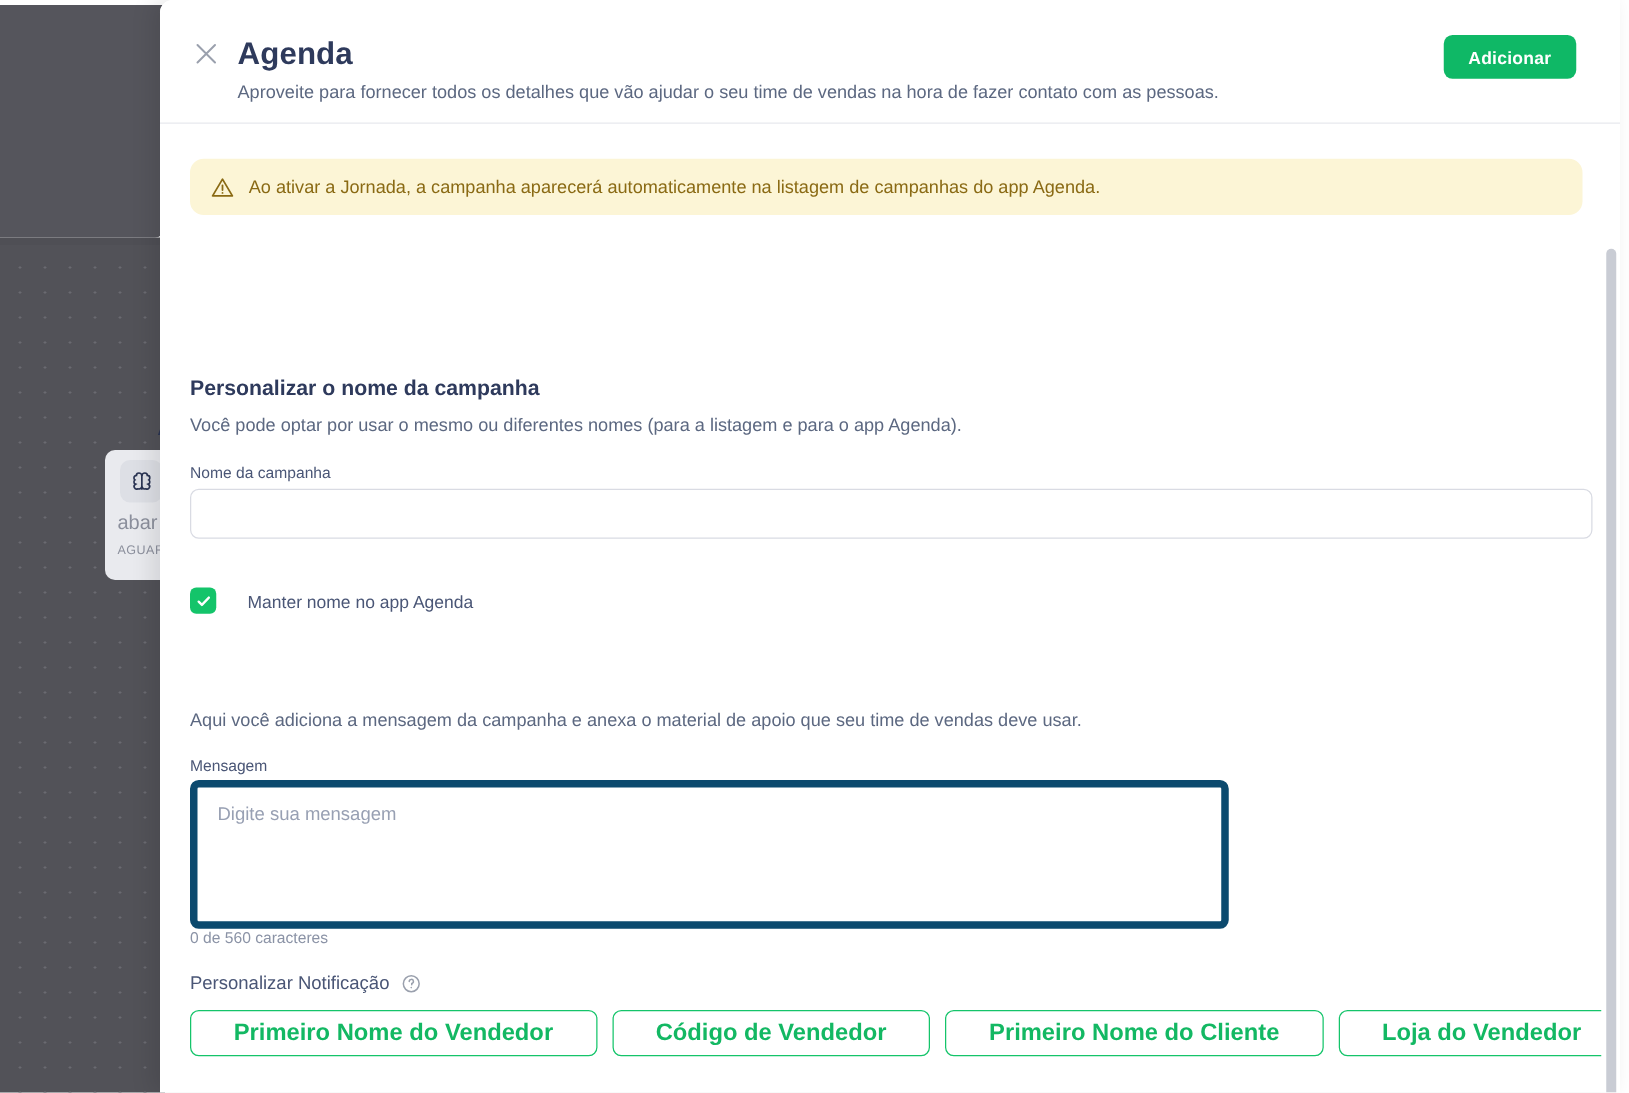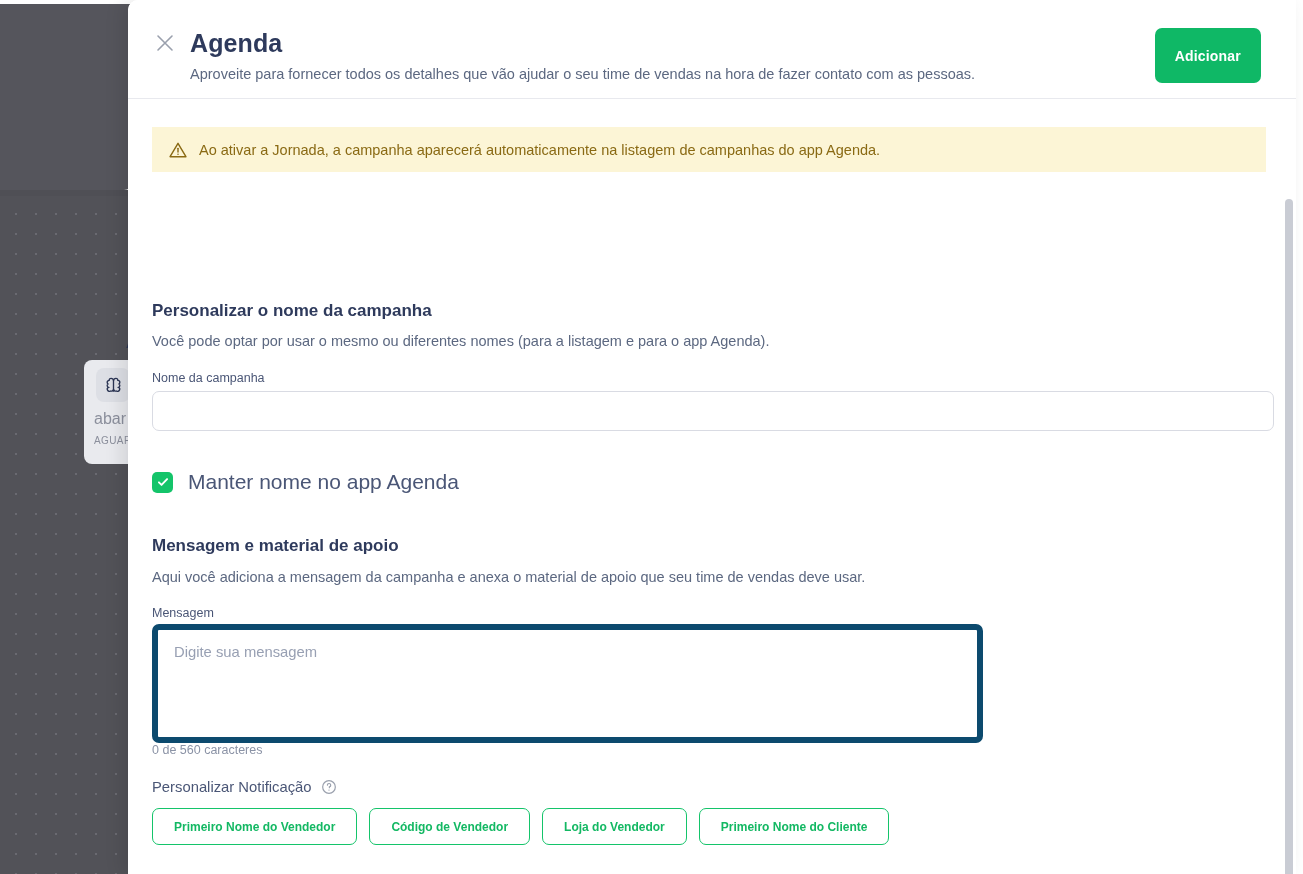--- a/index.html
+++ b/index.html
@@ -98,41 +98,41 @@
   .modal-subtitle {
     position: absolute; left: 62px; top: 66px;
     font-size: 14.5px; color: #5c6881;
   }
   .add-button {
     position: absolute; right: 35px; top: 28px;
     background: #0fb866;
     color: #ffffff;
     border: none;
     border-radius: 7px;
-    height: 55px;
+    height: 35px;
     padding: 0 20px;
     font-size: 14px; font-weight: 700;
     font-family: "Liberation Sans", sans-serif;
     cursor: pointer;
     letter-spacing: .2px;
   }
 
   
   .modal-body {
     position: relative;
     height: 775px;
     padding: 0;
     overflow: hidden;
   }
 
   .alert {
     position: absolute; left: 24px; top: 28px;
     width: 1114px; height: 45px;
     background: #fcf5d6;
-    border-radius: 0;
+    border-radius: 11px;
     display: flex; align-items: center;
     padding-left: 16px;
   }
   .alert-icon { color: #8a6a14; width: 20px; height: 20px; flex: none; }
   .alert-text {
     margin-left: 11px;
     font-size: 14.5px; color: #8a6a14;
   }
 
   .section-title {
@@ -171,22 +171,22 @@
     cursor: pointer;
   }
   .checkbox-box {
     width: 21px; height: 21px;
     border-radius: 5px;
     background: #14c46a;
     display: flex; align-items: center; justify-content: center;
     flex: none;
   }
   .checkbox-label {
-    font-size: 21px; color: #4a5676;
-    margin-left: 1px;
+    font-size: 14px; color: #4a5676;
+    margin-left: 11px;
     padding-left: 14px;
   }
 
   #title-msg { top: 437px; }
   #desc-msg  { top: 470px; }
   #label-msg { top: 507px; }
 
   .textarea-box {
     position: absolute; left: 24px; top: 525px;
     width: 831px; height: 119px;
@@ -217,23 +217,23 @@
   .chips {
     position: absolute; left: 24px; top: 709px;
     display: flex; gap: 12px;
   }
   .chip {
     border: 1px solid #14c46a;
     color: #13b863;
     background: #ffffff;
     border-radius: 7px;
     height: 37px;
-    padding: 0 21px;
+    padding: 0 34px;
     display: flex; align-items: center;
-    font-size: 12px; font-weight: 700;
+    font-size: 19px; font-weight: 700;
     cursor: pointer;
     white-space: nowrap;
     font-family: "Liberation Sans", sans-serif;
   }
 
   
   .scroll-track {
     position: absolute; right: 0; top: 99px;
     width: 15px; height: 775px;
     background: #ffffff;
@@ -301,40 +301,39 @@
 
     <div class="checkbox-row">
       <span class="checkbox-box">
         <svg width="14" height="14" viewBox="0 0 24 24" fill="none" stroke="#ffffff" stroke-width="3.2" stroke-linecap="round" stroke-linejoin="round">
           <path d="M5 12.5l4.5 4.5L19 7"></path>
         </svg>
       </span>
       <span class="checkbox-label">Manter nome no app Agenda</span>
     </div>
 
-    <div class="section-title" id="title-msg">Mensagem e material de apoio</div>
     <div class="section-desc" id="desc-msg">Aqui você adiciona a mensagem da campanha e anexa o material de apoio que seu time de vendas deve usar.</div>
     <div class="field-label" id="label-msg">Mensagem</div>
     <textarea class="textarea-box" placeholder="Digite sua mensagem" style=""></textarea>
     <div class="char-count">0 de 560 caracteres</div>
 
     <div class="notif-row">
       <span class="notif-title">Personalizar Notificação</span>
       <span class="help-icon">
         <svg width="16" height="16" viewBox="0 0 24 24" fill="none" stroke="currentColor" stroke-width="1.8">
           <circle cx="12" cy="12" r="9.5"></circle>
           <path d="M9.6 9.2a2.5 2.5 0 1 1 3 2.5v1.4" stroke-linecap="round"></path>
           <circle cx="12" cy="16.6" r=".95" fill="currentColor" stroke="none"></circle>
         </svg>
       </span>
     </div>
 
     <div class="chips">
       <div class="chip">Primeiro Nome do Vendedor</div>
       <div class="chip">Código de Vendedor</div>
+      <div class="chip">Primeiro Nome do Cliente</div>
       <div class="chip">Loja do Vendedor</div>
-      <div class="chip">Primeiro Nome do Cliente</div>
     </div>
 
     <div class="scroll-track"></div>
     <div class="scroll-thumb"></div>
   </div>
 </div>
 
 </body></html>

